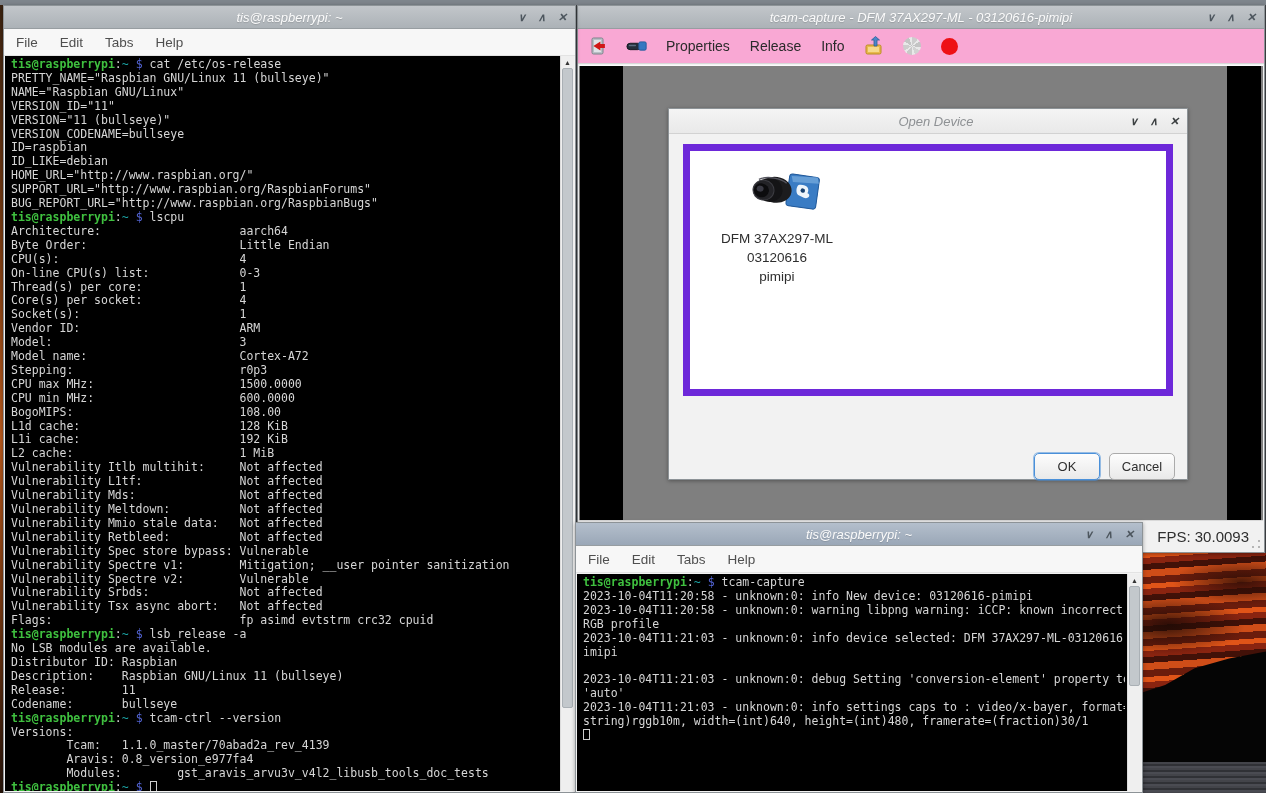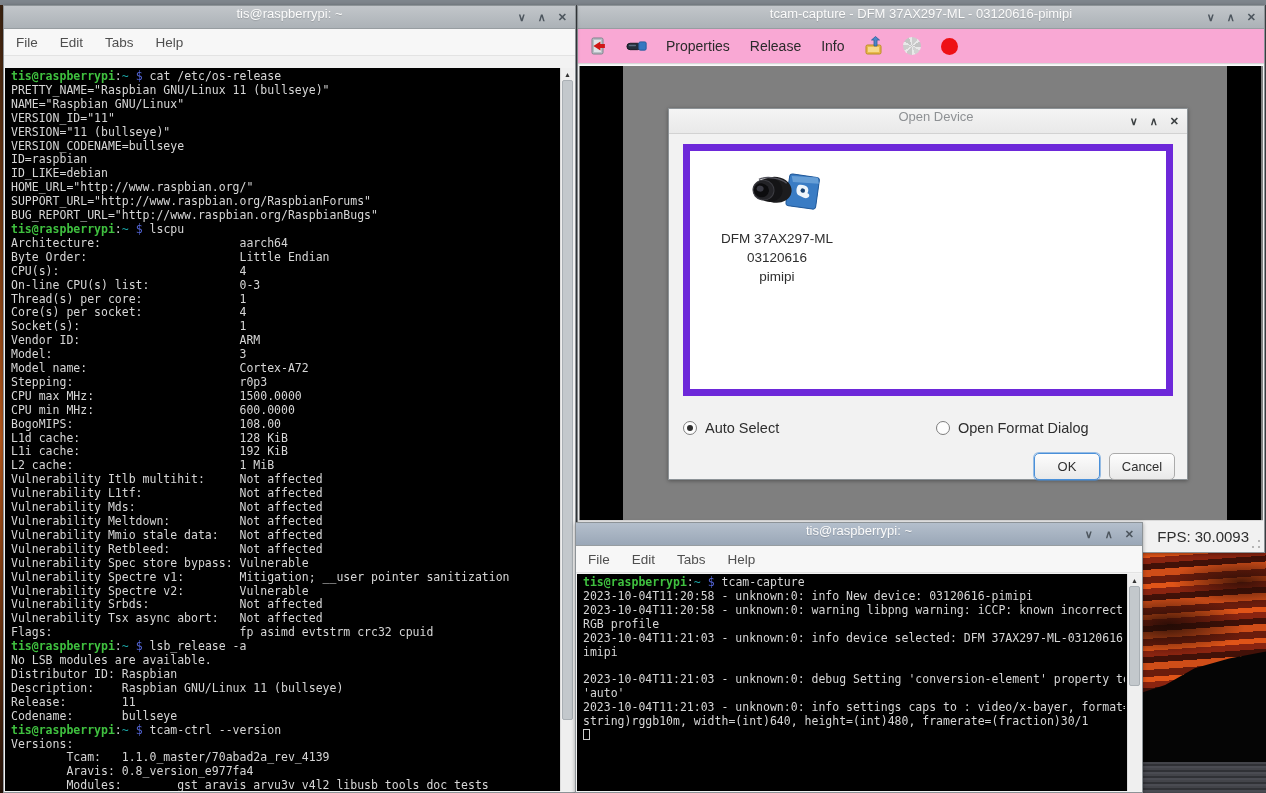--- a/index.html
+++ b/index.html
@@ -20,22 +20,22 @@
               linear-gradient(180deg,#30100a,#c44d16); }
   .sunset .mountain { position:absolute; left:0; top:0; width:100%; height:100%;
             background:#050505;
             clip-path:polygon(0 58%, 18% 55%, 42% 48%, 70% 44%, 100% 41%, 100% 88%, 0 88%); }
   .sunset .water { position:absolute; left:0; bottom:0; width:100%; height:13%;
             background:repeating-linear-gradient(180deg,#43444a 0 2px,#303136 2px 4px,#4a4b52 4px 6px); }
 
   
   .window { position:absolute; border:1px solid #8d9397; background:#f2f2f2;
             box-shadow:0 1px 4px rgba(0,0,0,.35); }
-  .titlebar { position:relative; height:23px; display:flex; justify-content:center;
-              background:linear-gradient(180deg,#c2c6ca,#acb2b7); border-bottom:1px solid #979da1; }
+  .titlebar { position:relative; height:23px; display:flex; align-items:center; justify-content:center;
+              background:linear-gradient(180deg,#c2c6ca,#acb2b7); border-bottom:1px solid #979da1;font-style:italic; }
   .titlebar.active { background:linear-gradient(180deg,#b4bfcc,#9aa7b7); }
   .titlebar.dialog { background:linear-gradient(180deg,#f4f4f4,#e9e9e9); border-bottom:1px solid #d2d2d2; height:25px;padding-left:16px; }
   .title-text { font-size:13px; color:#fbfbfb; text-shadow:0 1px 1px rgba(0,0,0,.15); }
   .titlebar.dialog .title-text { color:#8e9194; text-shadow:none; }
   .win-controls { position:absolute; right:8px; top:0; height:100%; display:flex; align-items:center; gap:12px; }
   .win-btn { font-size:11px; font-weight:bold; color:#4d565e; line-height:1; cursor:default; }
   .titlebar.dialog .win-btn { color:#3c4042; }
 
   .menubar { height:27px; background:#f7f7f7; border-bottom:1px solid #e3e3e3;
              display:flex; align-items:center; padding-left:12px; gap:22px; }
@@ -192,30 +192,20 @@
               <ellipse cx="16" cy="28.5" rx="7.5" ry="7" fill="#0c0c0e"></ellipse>
               <ellipse cx="14.5" cy="27" rx="3.5" ry="3" fill="#3a3a44"></ellipse>
               <path d="M12 18 C20 13 34 14 40 18" stroke="#55555e" stroke-width="1.4" fill="none"></path>
             </g>
           </svg>
           <div class="device-label">DFM 37AX297-ML</div>
           <div class="device-label">03120616</div>
           <div class="device-label">pimipi</div>
         </div>
       </div>
-      <div class="radio-row">
-        <span class="radio selected" style="left:0px">
-          <span class="radio-circle"></span>
-          <span class="radio-label">Auto Select</span>
-        </span>
-        <span class="radio" style="left:253px">
-          <span class="radio-circle"></span>
-          <span class="radio-label">Open Format Dialog</span>
-        </span>
-      </div>
       <div class="btn-row">
         <button class="btn focused">OK</button>
         <button class="btn">Cancel</button>
       </div>
     </div>
   </div>
 
   <div class="window" style="left:3px; top:5px; width:573px; height:788px; z-index:10">
     <div class="titlebar">
       <span class="title-text">tis@raspberrypi: ~</span>
@@ -224,21 +214,21 @@
         <span class="win-btn">∧</span>
         <span class="win-btn">✕</span>
       </span>
     </div>
     <div class="menubar">
         <span class="menu-item">File</span>
         <span class="menu-item">Edit</span>
         <span class="menu-item">Tabs</span>
         <span class="menu-item">Help</span>
       </div>
-    <div class="term-body" style="top:62px">
+    <div class="term-body" style="top:50px">
       <div class="term-text"><div><span class="p-user">tis@raspberrypi</span><span class="p-col">:</span><span class="p-path">~</span><span class="p-col"> </span><span class="p-sym">$</span><span class="p-col"> cat /etc/os-release</span></div><div>PRETTY_NAME="Raspbian GNU/Linux 11 (bullseye)"</div><div>NAME="Raspbian GNU/Linux"</div><div>VERSION_ID="11"</div><div>VERSION="11 (bullseye)"</div><div>VERSION_CODENAME=bullseye</div><div>ID=raspbian</div><div>ID_LIKE=debian</div><div>HOME_URL="http://www.raspbian.org/"</div><div>SUPPORT_URL="http://www.raspbian.org/RaspbianForums"</div><div>BUG_REPORT_URL="http://www.raspbian.org/RaspbianBugs"</div><div><span class="p-user">tis@raspberrypi</span><span class="p-col">:</span><span class="p-path">~</span><span class="p-col"> </span><span class="p-sym">$</span><span class="p-col"> lscpu</span></div><div>Architecture:                    aarch64</div><div>Byte Order:                      Little Endian</div><div>CPU(s):                          4</div><div>On-line CPU(s) list:             0-3</div><div>Thread(s) per core:              1</div><div>Core(s) per socket:              4</div><div>Socket(s):                       1</div><div>Vendor ID:                       ARM</div><div>Model:                           3</div><div>Model name:                      Cortex-A72</div><div>Stepping:                        r0p3</div><div>CPU max MHz:                     1500.0000</div><div>CPU min MHz:                     600.0000</div><div>BogoMIPS:                        108.00</div><div>L1d cache:                       128 KiB</div><div>L1i cache:                       192 KiB</div><div>L2 cache:                        1 MiB</div><div>Vulnerability Itlb multihit:     Not affected</div><div>Vulnerability L1tf:              Not affected</div><div>Vulnerability Mds:               Not affected</div><div>Vulnerability Meltdown:          Not affected</div><div>Vulnerability Mmio stale data:   Not affected</div><div>Vulnerability Retbleed:          Not affected</div><div>Vulnerability Spec store bypass: Vulnerable</div><div>Vulnerability Spectre v1:        Mitigation; __user pointer sanitization</div><div>Vulnerability Spectre v2:        Vulnerable</div><div>Vulnerability Srbds:             Not affected</div><div>Vulnerability Tsx async abort:   Not affected</div><div>Flags:                           fp asimd evtstrm crc32 cpuid</div><div><span class="p-user">tis@raspberrypi</span><span class="p-col">:</span><span class="p-path">~</span><span class="p-col"> </span><span class="p-sym">$</span><span class="p-col"> lsb_release -a</span></div><div>No LSB modules are available.</div><div>Distributor ID: Raspbian</div><div>Description:    Raspbian GNU/Linux 11 (bullseye)</div><div>Release:        11</div><div>Codename:       bullseye</div><div><span class="p-user">tis@raspberrypi</span><span class="p-col">:</span><span class="p-path">~</span><span class="p-col"> </span><span class="p-sym">$</span><span class="p-col"> tcam-ctrl --version</span></div><div>Versions:</div><div>        Tcam:   1.1.0_master/70abad2a_rev_4139</div><div>        Aravis: 0.8_version_e977fa4</div><div>        Modules:        gst_aravis_arvu3v_v4l2_libusb_tools_doc_tests</div><div><span class="p-user">tis@raspberrypi</span><span class="p-col">:</span><span class="p-path">~</span><span class="p-col"> </span><span class="p-sym">$</span><span class="p-col"> </span><span class="cursor"></span></div></div>
       <div class="scrollbar">
         <div class="sb-arrow">▲</div>
         <div class="sb-thumb" style="top:12px; height:640px"></div>
       </div>
     </div>
   </div>
 
   <div class="window" style="left:575px; top:522px; width:568px; height:271px; z-index:30">
     <div class="titlebar active">

